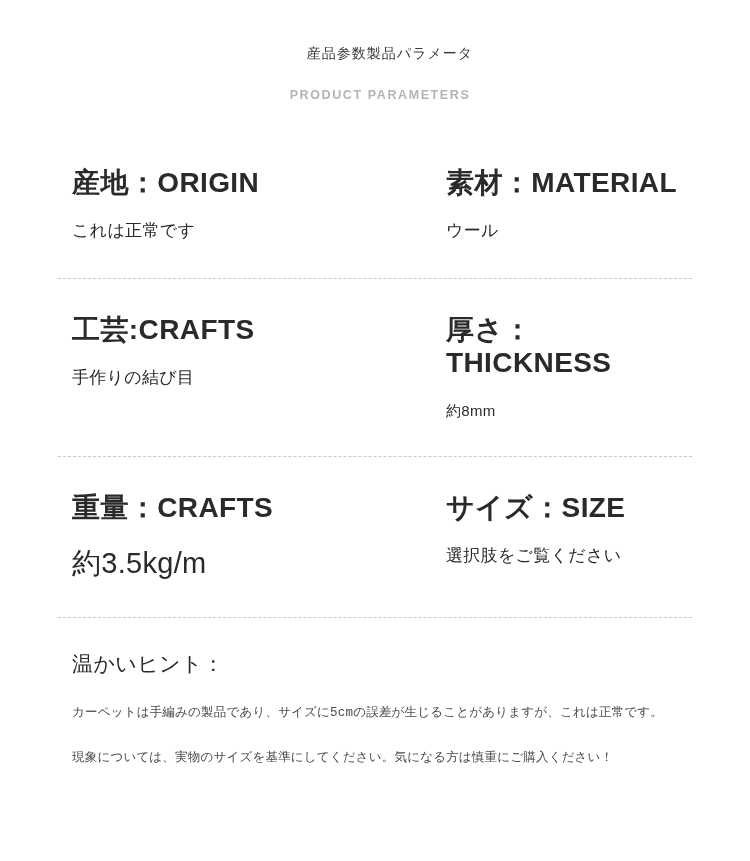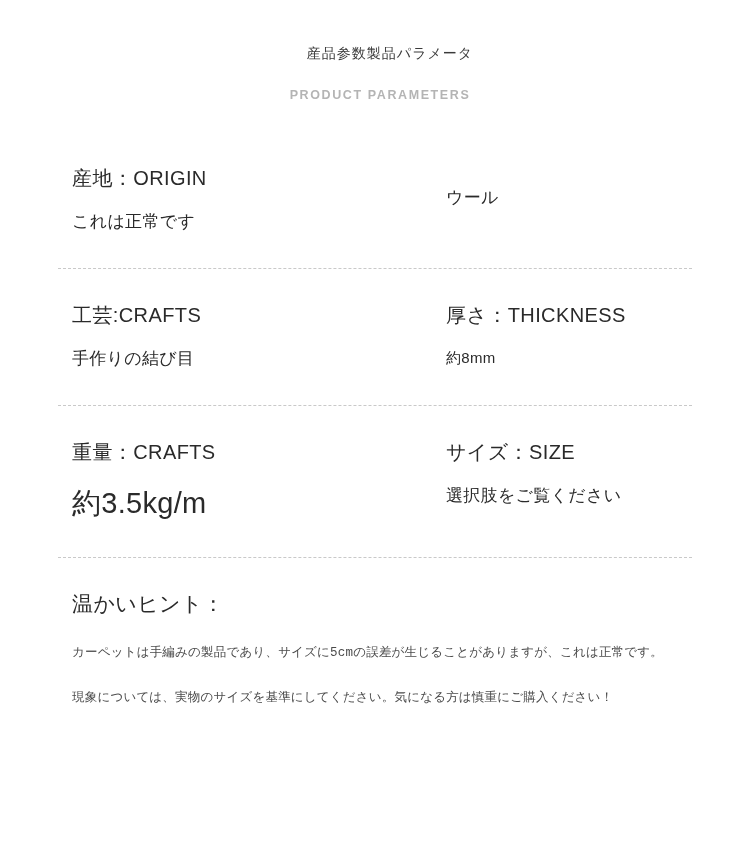--- a/index.html
+++ b/index.html
@@ -59,25 +59,25 @@
   }
   .spec-cell.left {
     width: 382px;
     padding-left: 14px;
   }
   .spec-cell.right {
     flex: 1;
     padding-left: 6px;
   }
   .spec-label {
-    font-size: 20px;
+    font-size: 28px;
     color: #2a2a2a;
     letter-spacing: 0.4px;
     line-height: 1.2;
-    font-weight: 400;
+    font-weight: 700;
   }
   .spec-value {
     margin-top: 22px;
     font-size: 17px;
     color: #2a2a2a;
     letter-spacing: 0.3px;
     line-height: 1.2;
     font-weight: 400;
   }
   .spec-value.big {
@@ -133,20 +133,21 @@
   </div>
 
   <div class="specs">
 
     <div class="spec-row">
       <div class="spec-cell left">
         <div class="spec-label">産地：ORIGIN</div>
         <div class="spec-value">これは正常です</div>
       </div>
       <div class="spec-cell right">
+        <div class="spec-label">素材：MATERIAL</div>
         <div class="spec-value">ウール</div>
       </div>
     </div>
 
     <div class="divider"></div>
     <div class="row-gap"></div>
 
     <div class="spec-row">
       <div class="spec-cell left">
         <div class="spec-label">工芸:CRAFTS</div>

